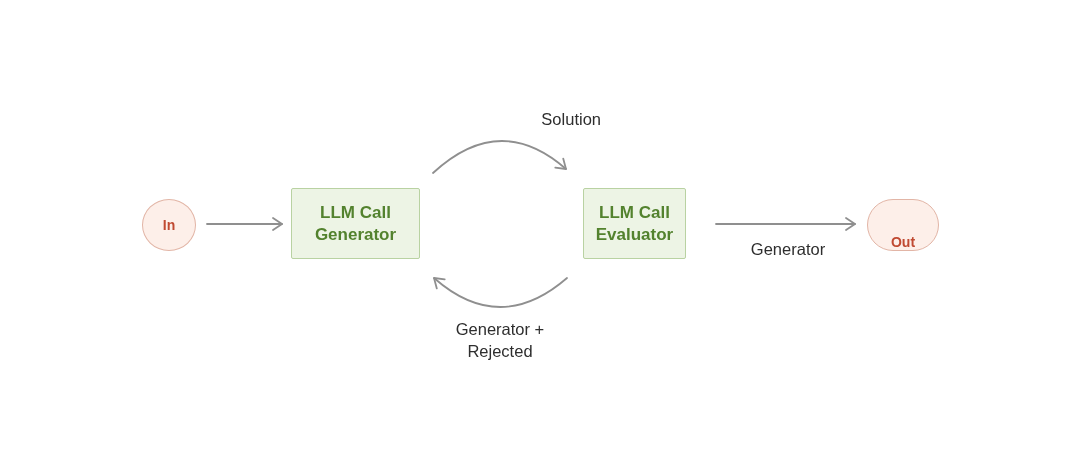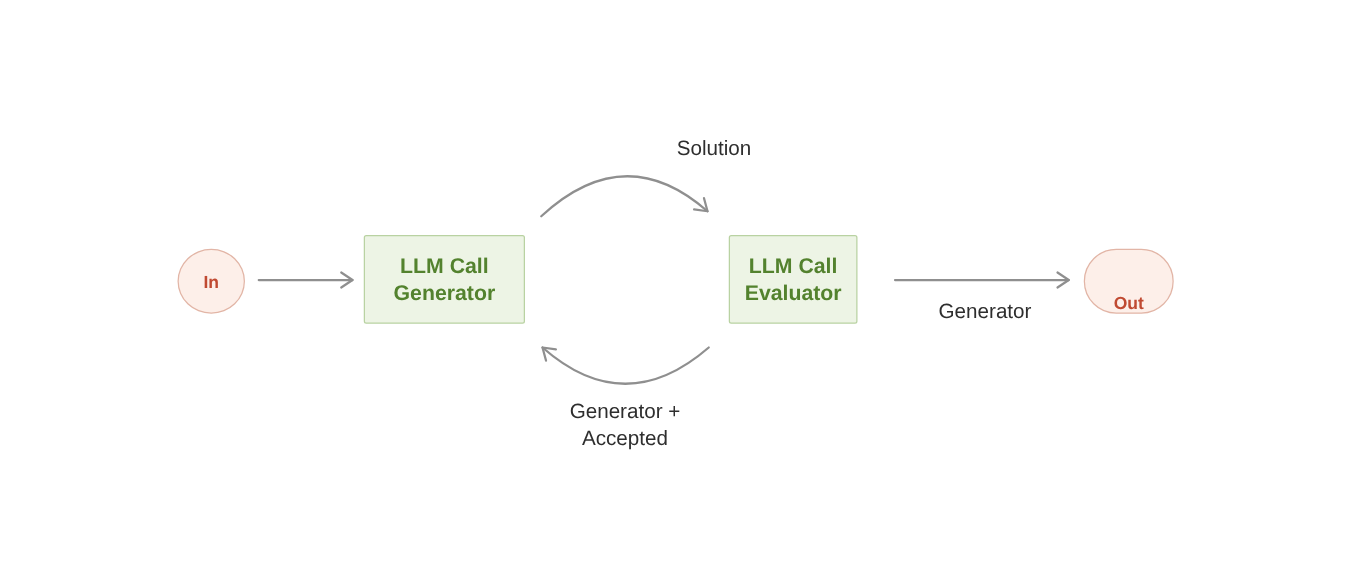--- a/index.html
+++ b/index.html
@@ -70,16 +70,16 @@
   <div class="node node-pill out">
     <span>Out</span>
   </div>
 
   <div class="edge-label solution">Solution</div>
 
   <div class="edge-label accepted">Generator</div>
 
   <div class="edge-label rejected">
     <div>Generator +</div>
-    <div>Accepted</div>
+    <div>Rejected</div>
   </div>
 
 </div>
 
 </body></html>

